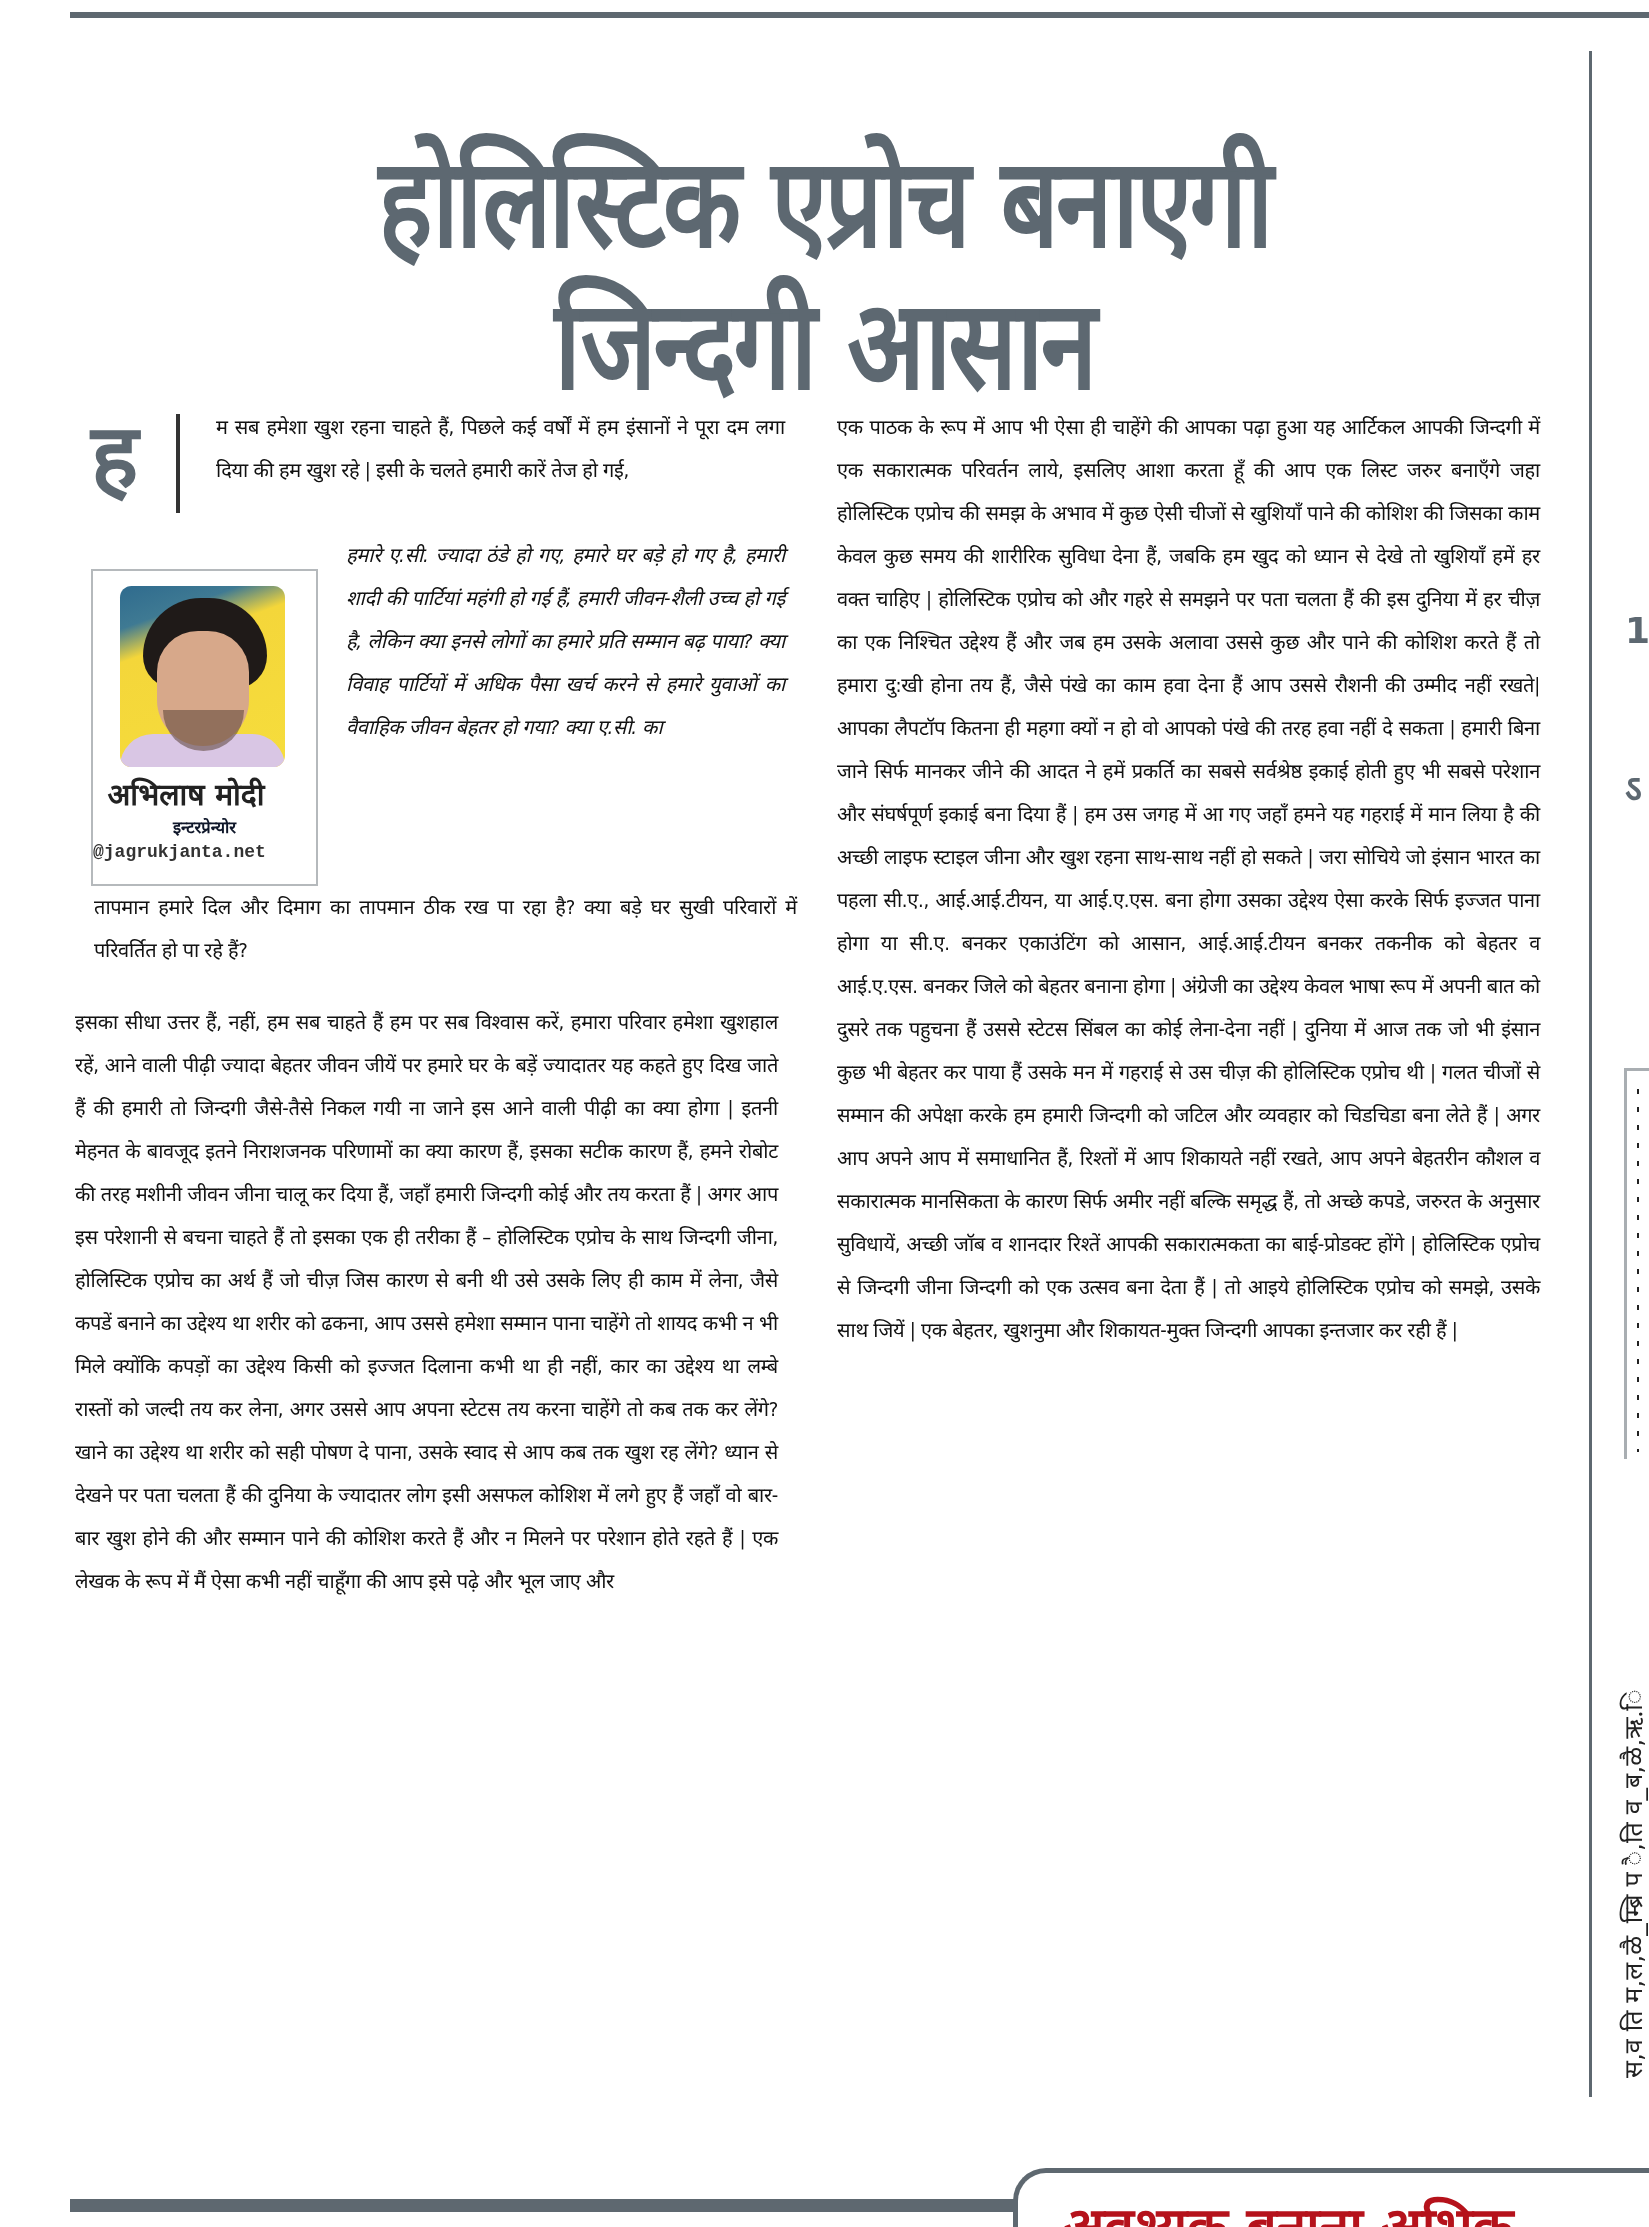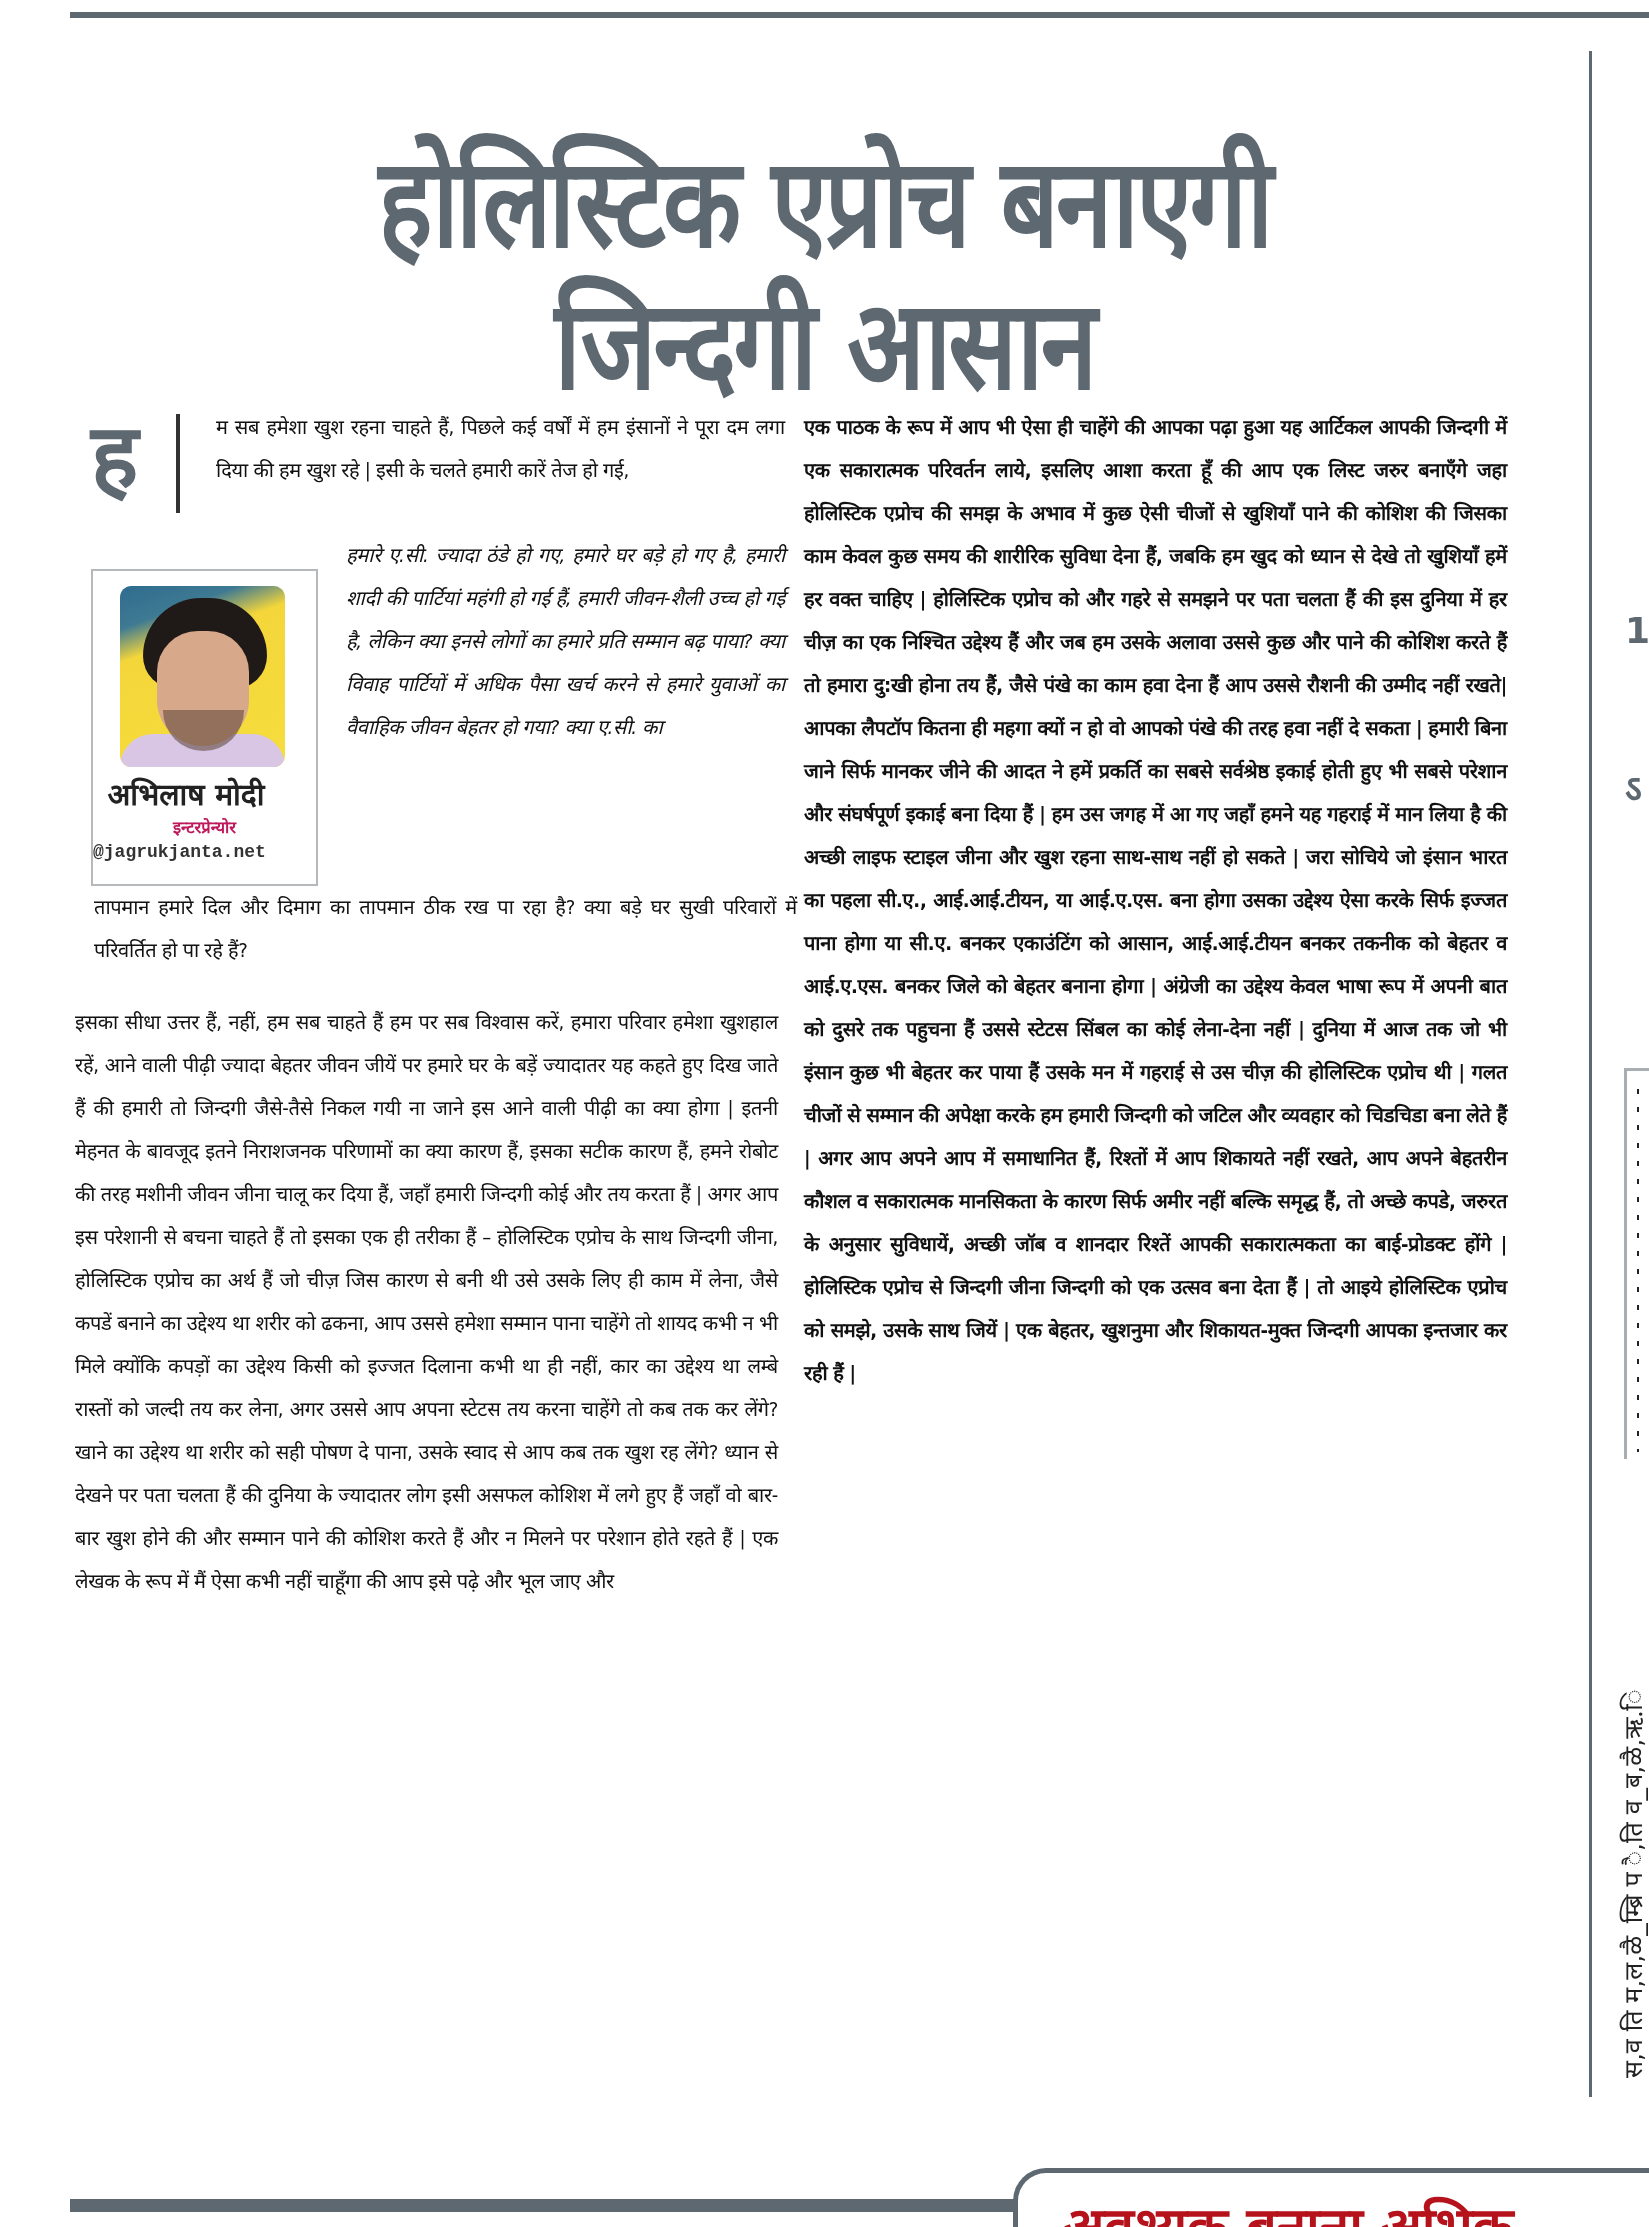--- a/index.html
+++ b/index.html
@@ -27,25 +27,25 @@
 
   .author-card { position: absolute; left: 91px; top: 569px; width: 223px; height: 313px;
                  border: 2.5px solid #b5b9bc; background: #fff; }
   .author-photo { position: absolute; left: 27px; top: 15px; width: 165px; height: 181px; border-radius: 11.5px; overflow: hidden;
                   background: linear-gradient(160deg, #2f6b8e 0%, #3f7a93 18%, #f4d63a 32%, #f6dd3c 100%); }
   .author-photo .hair { position: absolute; left: 23px; top: 11.5px; width: 124px; height: 91px; border-radius: 58px 58px 33px 33px; background: #1f1a18; }
   .author-photo .face { position: absolute; left: 37px; top: 45px; width: 92px; height: 115px; border-radius: 41px 41px 46px 46px; background: #d7a88a; }
   .author-photo .beard { position: absolute; left: 43px; top: 124px; width: 81px; height: 41px; border-radius: 0 0 41px 41px; background: #5a4236; opacity: 0.55; }
   .author-photo .shirt { position: absolute; left: 0; top: 148px; width: 165px; height: 49px; border-radius: 33px 33px 0 0; background: #d9c6e4; }
   .author-name { position: absolute; left: 0; top: 202px; width: 186px; text-align: center; font-weight: 700; font-size: 30px; color: #222; }
-  .author-role { position: absolute; left: 0; top: 244px; width: 223px; text-align: center; font-weight: 700; font-size: 16.5px; color: #be185d; }
+  .author-role { position: absolute; left: 0; top: 244px; width: 223px; text-align: center; font-weight: 700; font-size: 16.5px; color: #0f172a; }
   .author-site { position: absolute; left: 0; top: 271px; width: 223px; text-align: left; font-weight: 700; font-size: 18px; color: #333; font-family: Liberation Mono, monospace; }
 
   
-  .col-right { position: absolute; left: 804px; top: 406px; width: 703px; font-weight: bold; }
+  .col-right { position: absolute; left: 837px; top: 406px; width: 703px; }
 
   
   .edge-glyph-1 { position: absolute; left: 1625px; top: 610px; width: 25px; height: 49px; color: #5d6871; font-weight: 700; font-size: 36px; }
   .edge-glyph-2 { position: absolute; left: 1625px; top: 763px; width: 25px; height: 49px; color: #5d6871; font-weight: 700; font-size: 36px; }
   .edge-box { position: absolute; left: 1624px; top: 1068px; width: 33px; height: 388px; border-left: 3.3px solid #a9aeb2; border-top: 3.3px solid #a9aeb2; }
   .edge-dots { position: absolute; left: 1637px; top: 1089px; width: 1.6px; height: 363px;
                background: repeating-linear-gradient(to bottom, #222 0 5px, transparent 5px 18px); }
   .edge-vertical-text { position: absolute; left: 1617px; top: 1369px; width: 33px; height: 709px; writing-mode: vertical-rl;
                         transform: rotate(180deg); font-size: 25px; color: #222; overflow: hidden; white-space: nowrap; }
 

